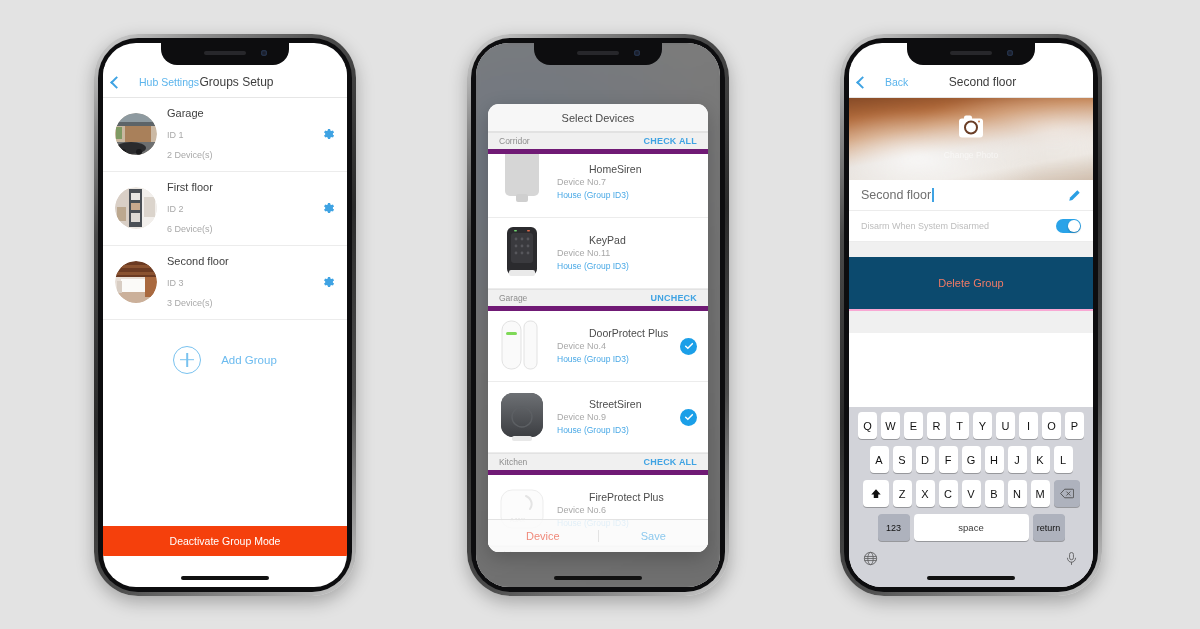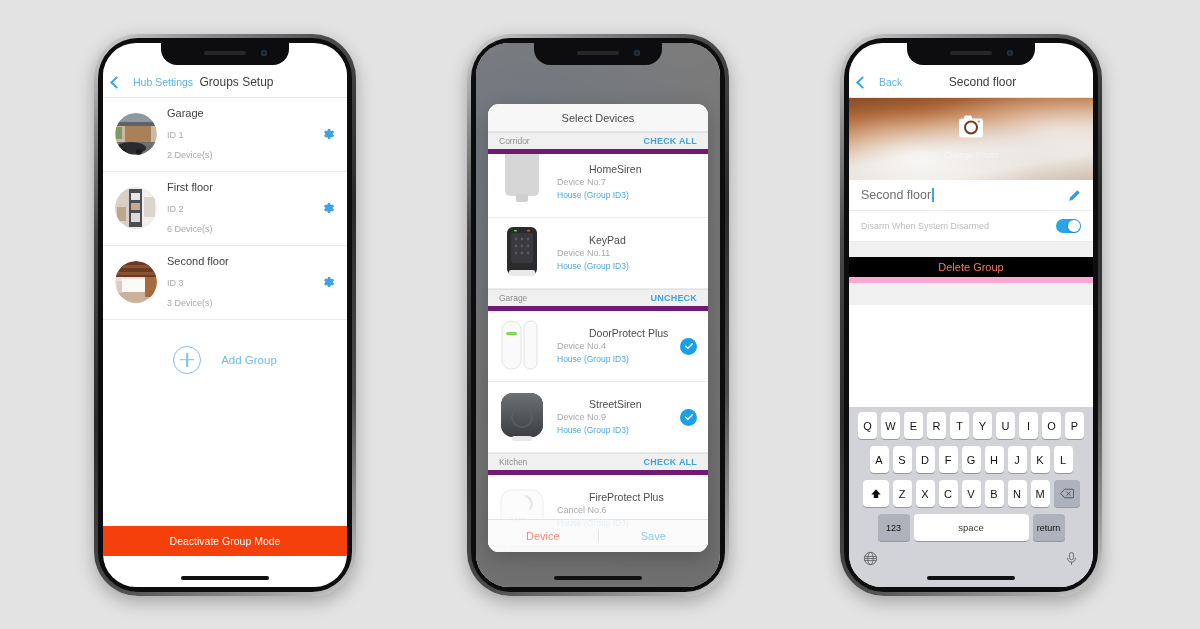--- a/index.html
+++ b/index.html
@@ -75,21 +75,21 @@
 
   
   .navbar{
     position:relative;height:30px;background:#fff;
     display:flex;align-items:center;justify-content:center;
     border-bottom:1px solid #e6e6e6;z-index:20;
   }
   .nav-title{font-size:12px;color:#3d3d3d;margin-left:23px;}
   .nav-back{
     position:absolute;left:9px;top:50%;transform:translateY(-50%);
-    display:flex;align-items:center;gap:12px;color:#5bb4ec;font-size:10.5px;
+    display:flex;align-items:center;gap:18px;color:#5bb4ec;font-size:10.5px;
   }
   .chev{width:7px;height:7px;border-left:2px solid #3fa3e3;border-bottom:2px solid #3fa3e3;transform:rotate(45deg);}
 
   
   .glist{background:#fff;}
   .grow{
     display:flex;align-items:center;gap:10px;
     padding:9px 12px;border-bottom:1px solid #ececec;
     min-height:47px;box-sizing:border-box;
   }
@@ -226,22 +226,22 @@
   .toggrow .lab{font-size:9px;color:#bdbdbd;}
   .switch{
     width:25px;height:14px;border-radius:7px;background:#2aa3e8;position:relative;flex:0 0 auto;
   }
   .switch i{
     position:absolute;right:1.2px;top:1.2px;width:11.6px;height:11.6px;border-radius:50%;
     background:#fff;box-shadow:0 1px 2px rgba(0,0,0,.25);
   }
   .gapbar{height:15px;background:#f0f0f0;}
   .delrow{
-    padding:4px 0;text-align:center;background:#000000;
-    font-size:11px;color:#f07a66;border-bottom:6px solid #f9a8d4;
+    padding:20px 0;text-align:center;background:#0c4a6e;
+    font-size:11px;color:#f07a66;border-bottom:2px solid #f9a8d4;
   }
   .fillgap{height:22px;background:#f0f0f0;}
 
   
   .keyboard{
     position:absolute;left:0;right:0;bottom:0;height:180px;
     background:#d2d3d9;padding-top:5px;box-sizing:border-box;
   }
   .krow{display:flex;justify-content:center;gap:4px;margin-bottom:7px;}
   .key{
@@ -560,21 +560,21 @@
           <div class="drow">
             <div class="dthumb">
               <svg viewBox="0 0 52 56" width="52" height="56">
                 <rect x="5" y="8" width="42" height="38" rx="11" fill="#fcfcfc" stroke="#ededed"></rect>
                 <path d="M30 14c6 3 7 9 4 13" stroke="#e4e4e4" stroke-width="2" fill="none" stroke-linecap="round"></path>
                 <text x="14" y="40" font-size="6" fill="#e0e0e0">AJAX</text>
               </svg>
             </div>
             <div class="dinfo">
               <div class="dname">FireProtect Plus</div>
-              <div class="dno">Cancel No.6</div>
+              <div class="dno">Device No.6</div>
               <div class="dgrp">House (Group ID3)</div>
             </div>
           </div>
 
           <div class="sec-head">
             <span class="sec-name">Living room</span>
             <span class="sec-act">CHECK ALL</span>
           </div>
 
           <div class="modal-foot">

